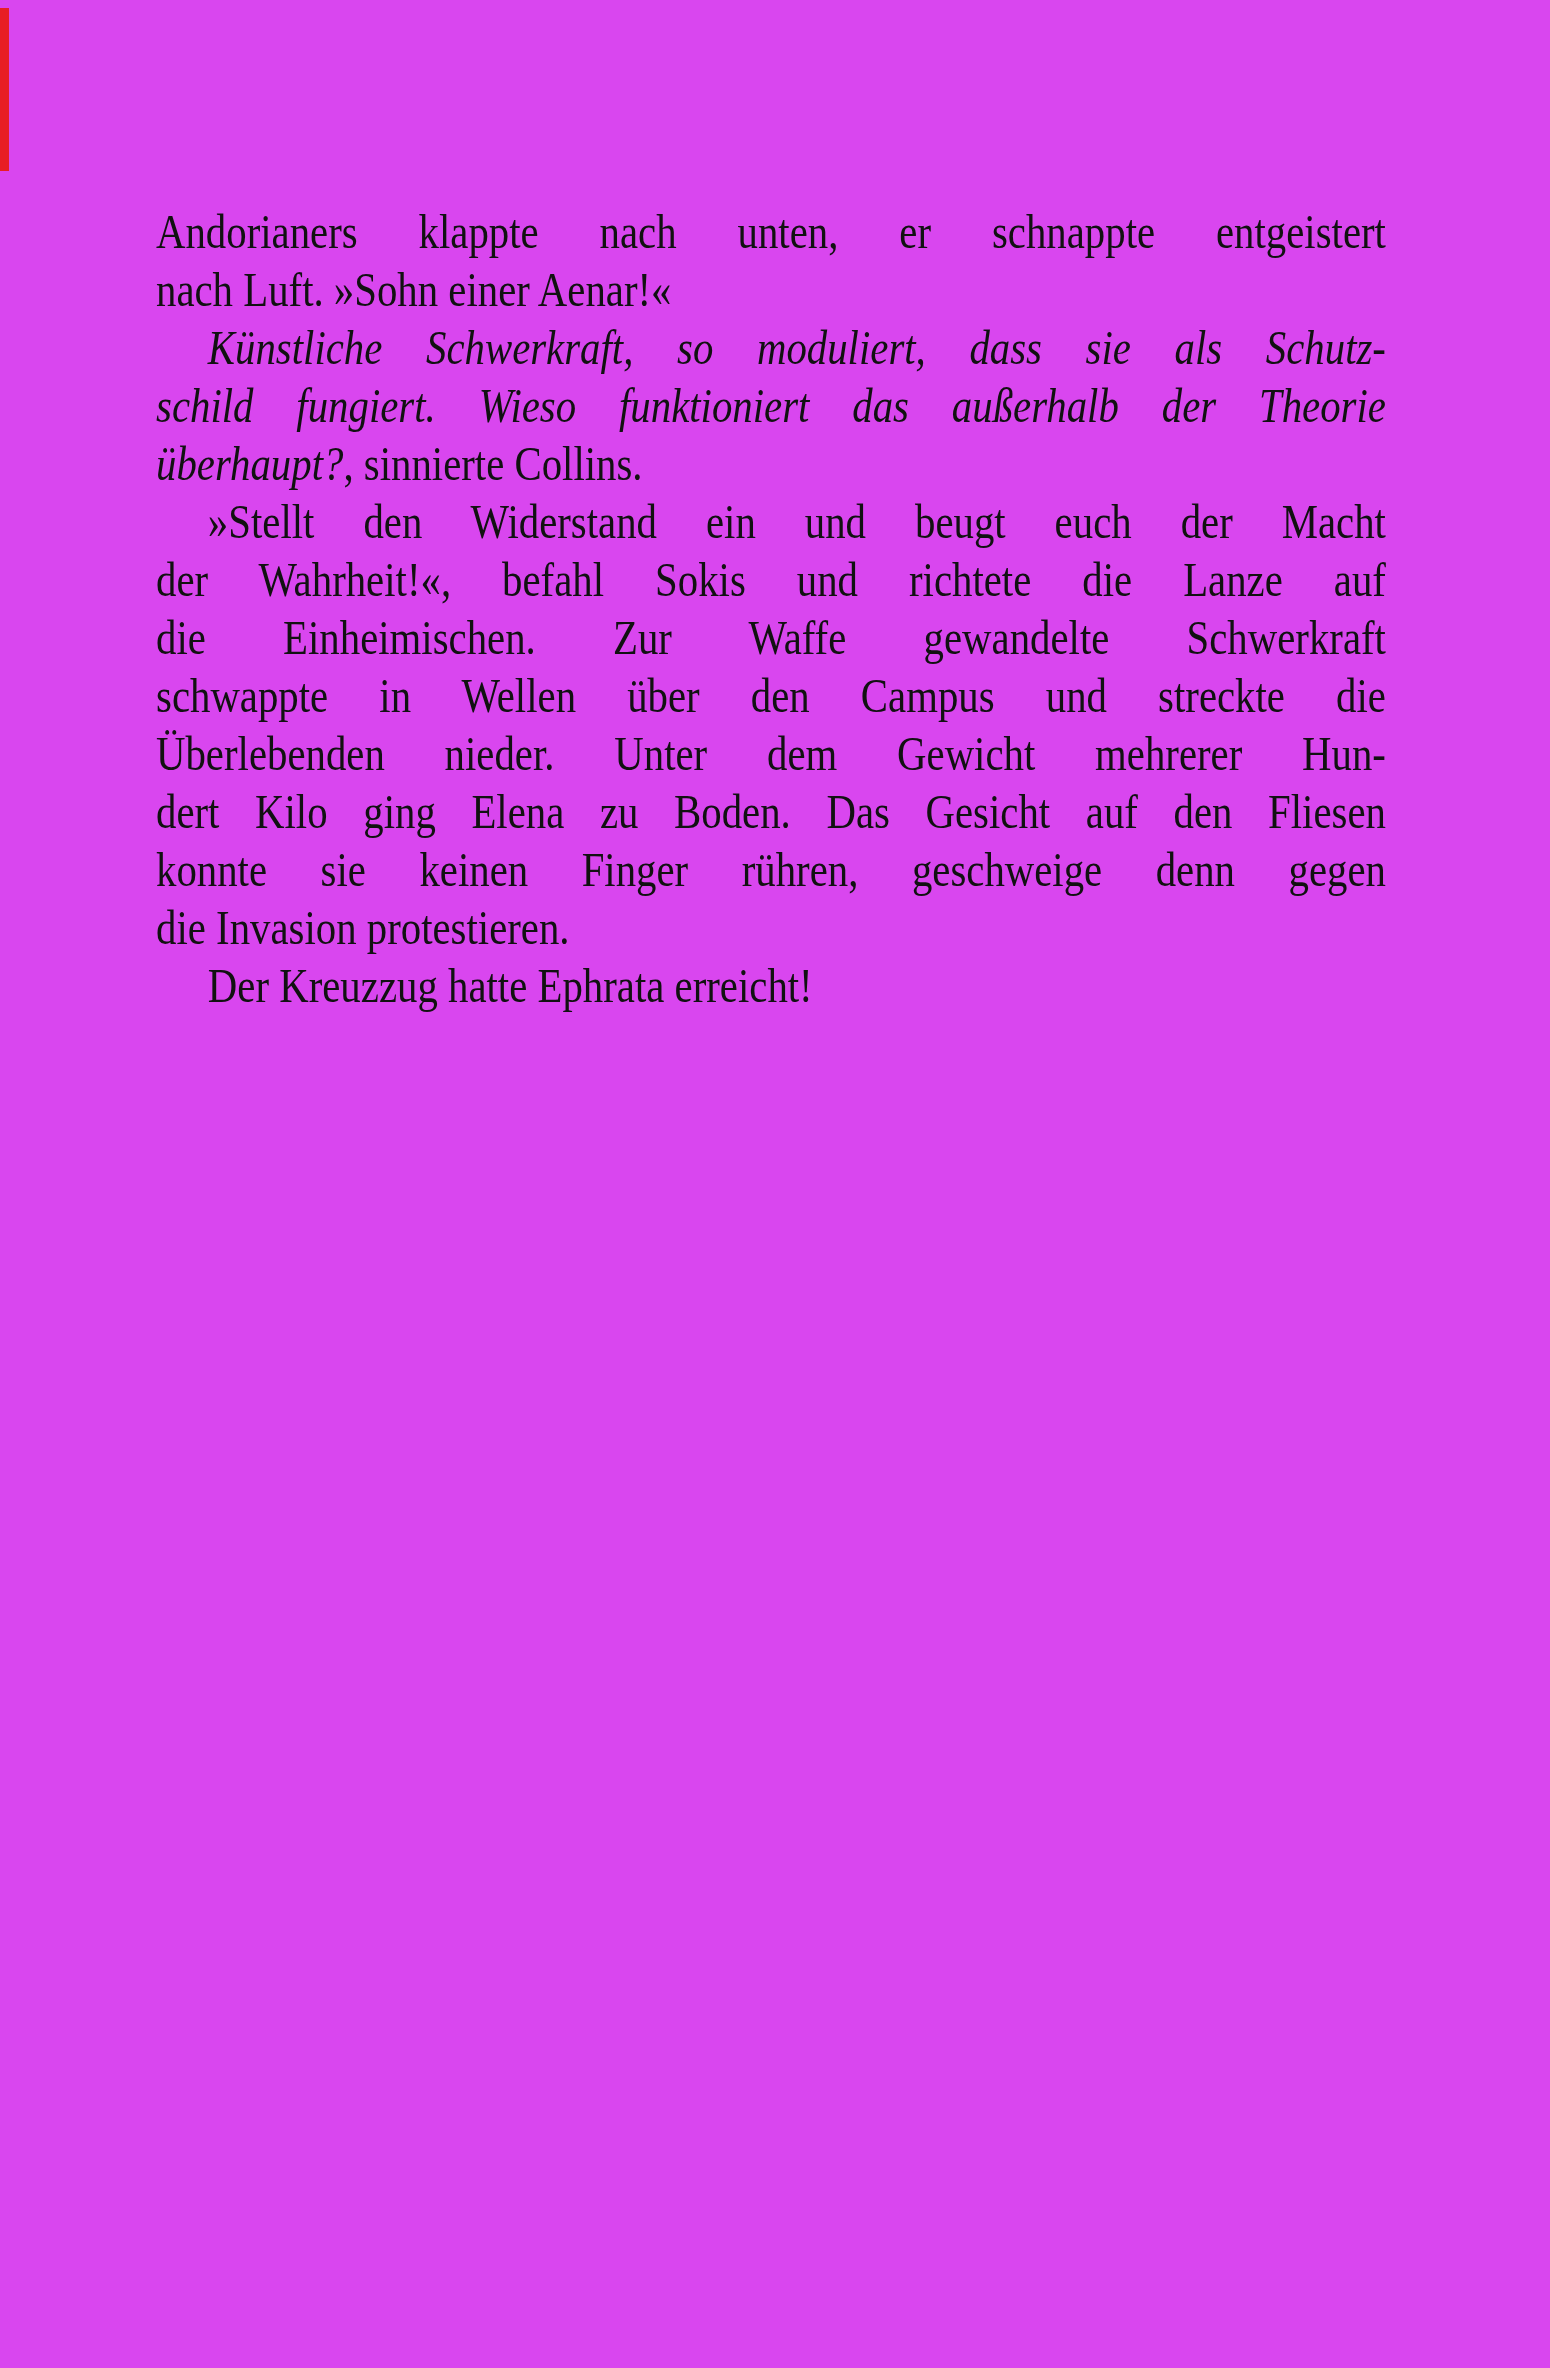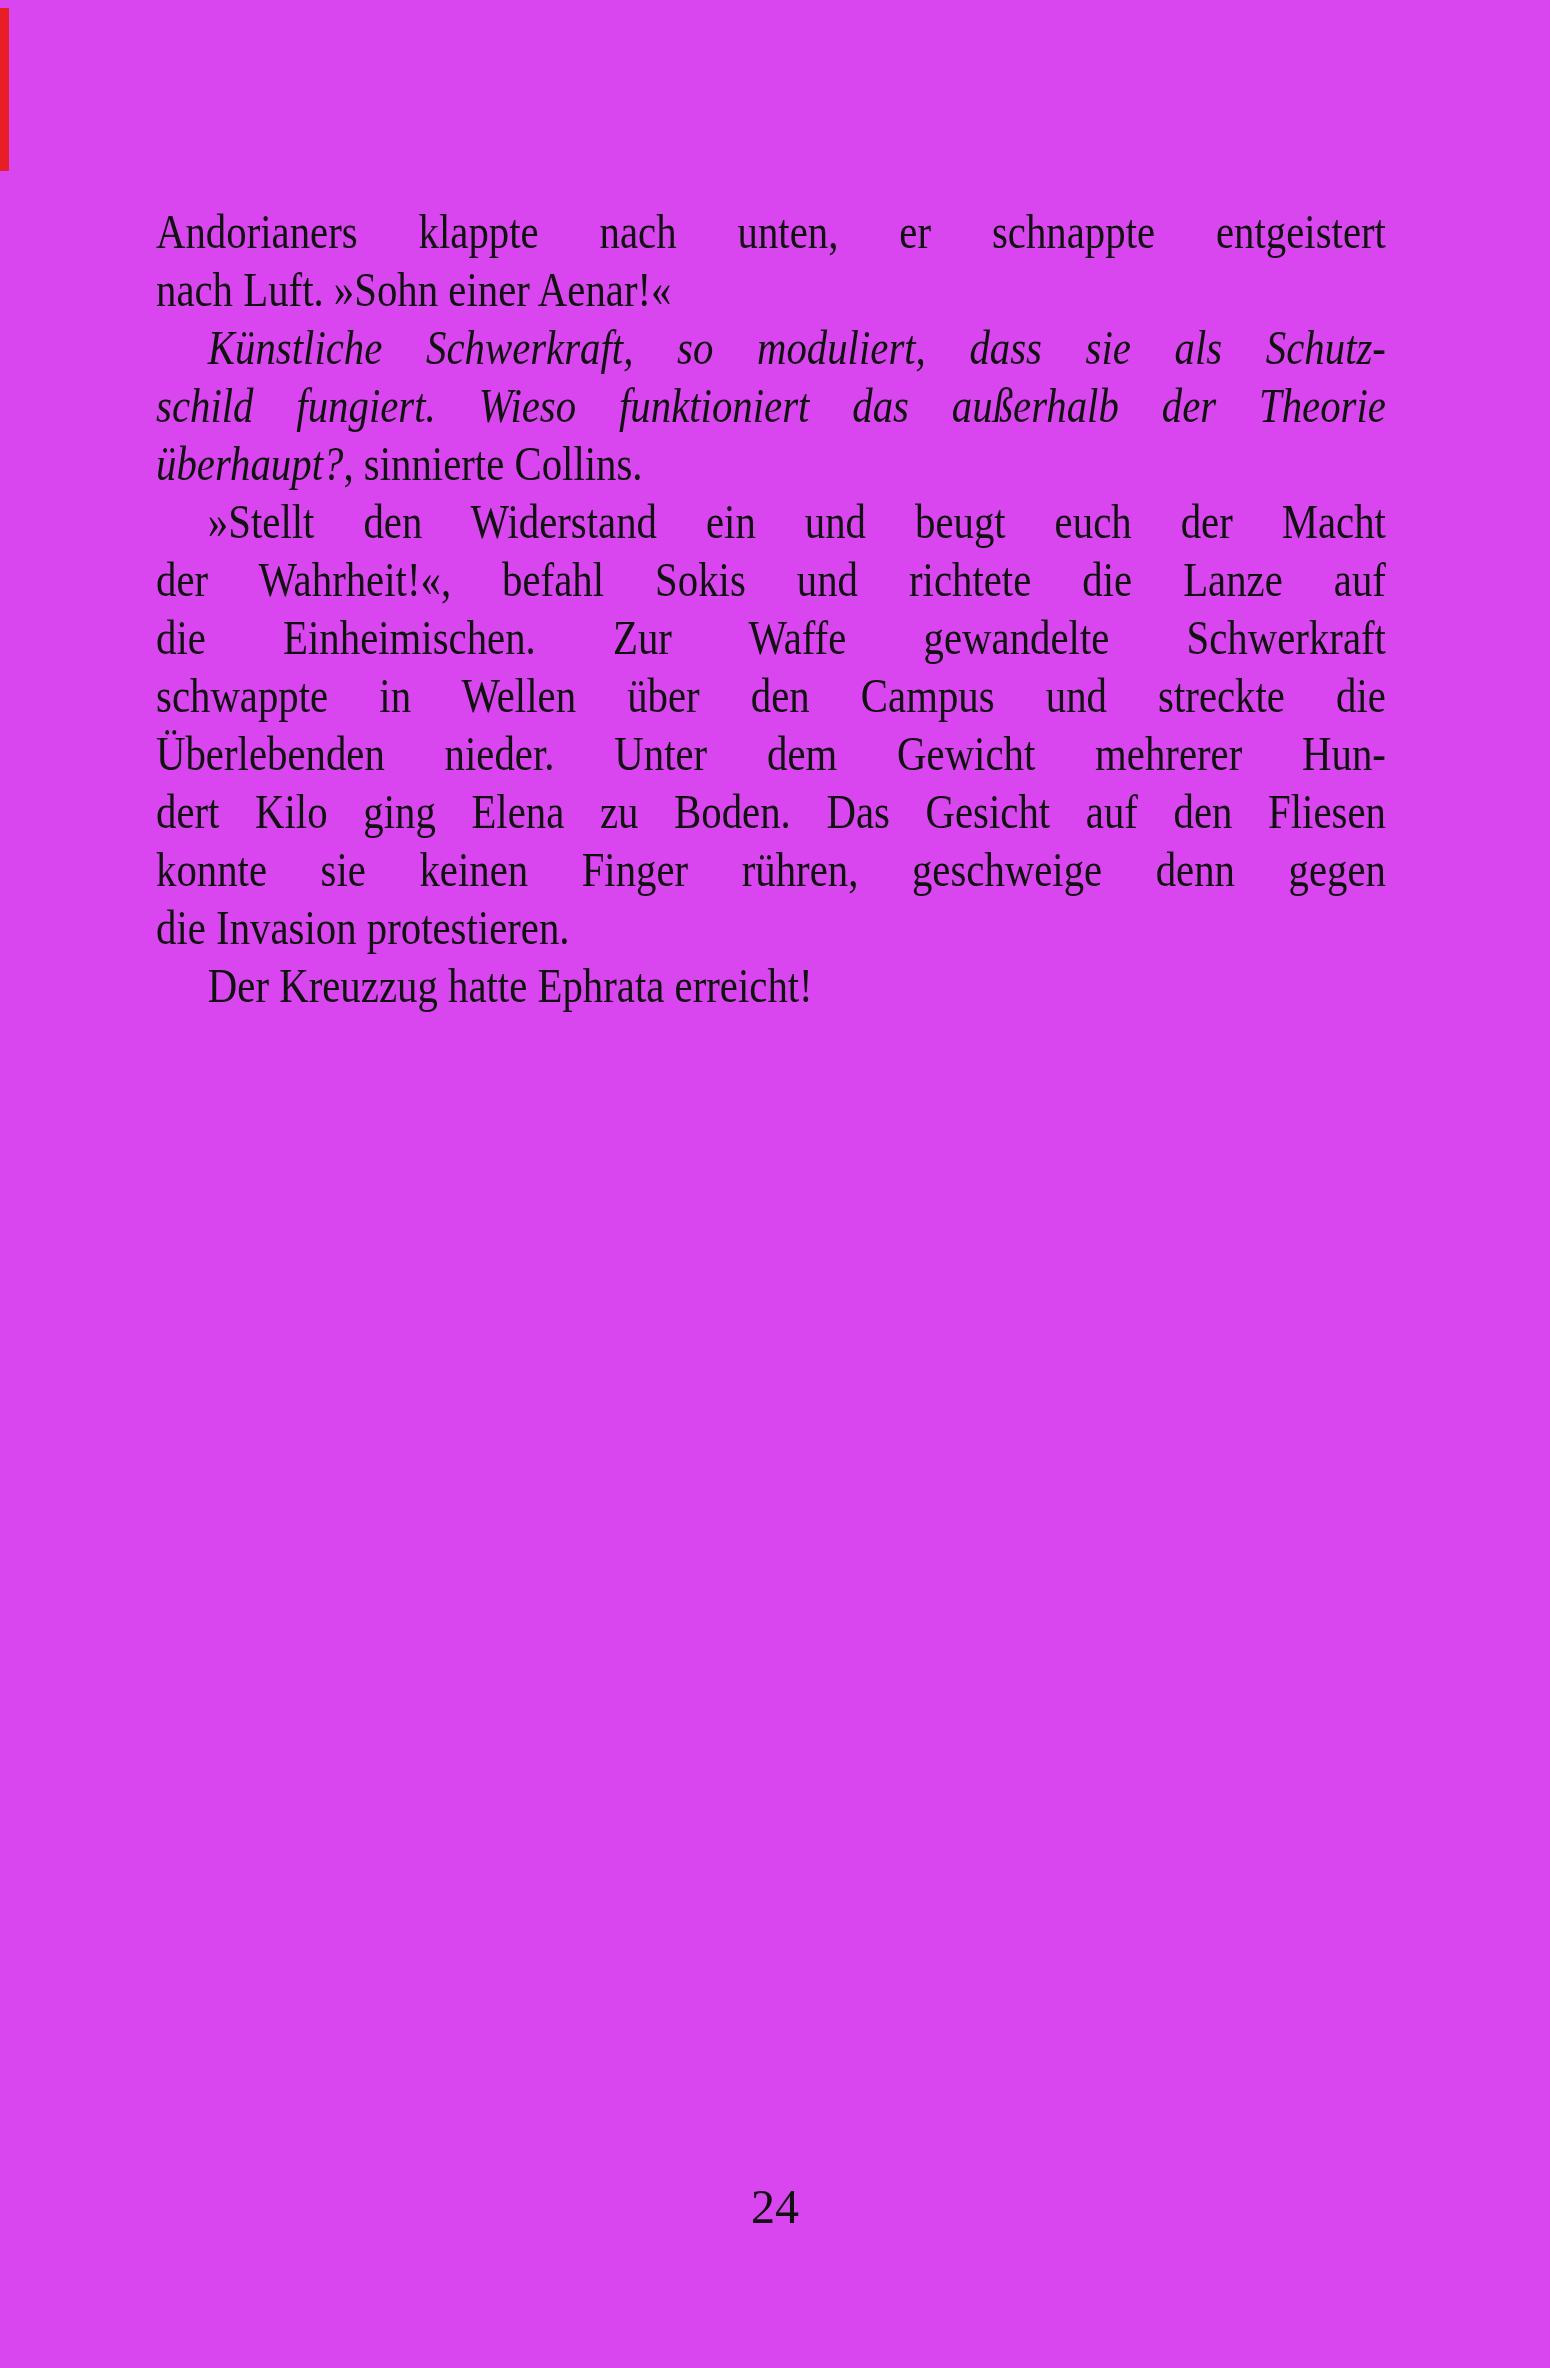--- a/index.html
+++ b/index.html
@@ -85,16 +85,15 @@
     <div class="line">dert Kilo ging Elena zu Boden. Das Gesicht auf den Fliesen</div>
 
     <div class="line">konnte sie keinen Finger rühren, geschweige denn gegen</div>
 
     <div class="line last">die Invasion protestieren.</div>
 
     <div class="line ind last">Der Kreuzzug hatte Ephrata erreicht!</div>
 
   </div>
 
-  <div class="page-number">24</div>
 
 </div>
 
 
 </body></html>

